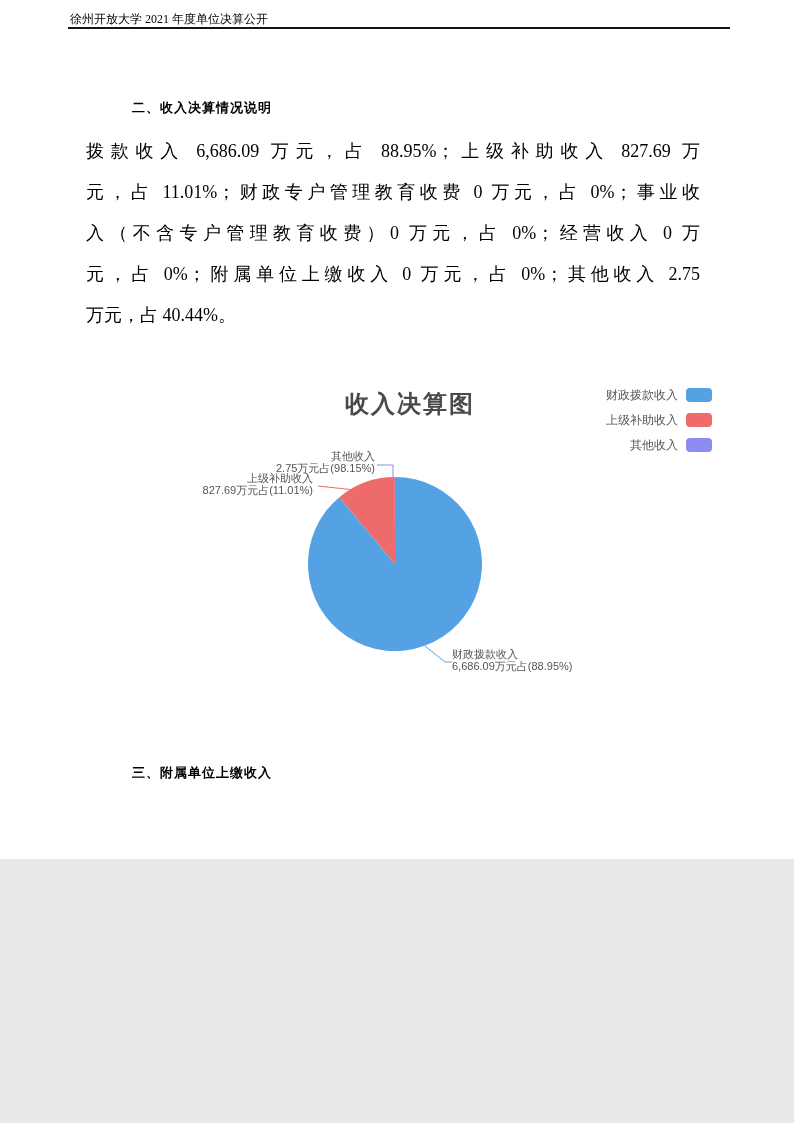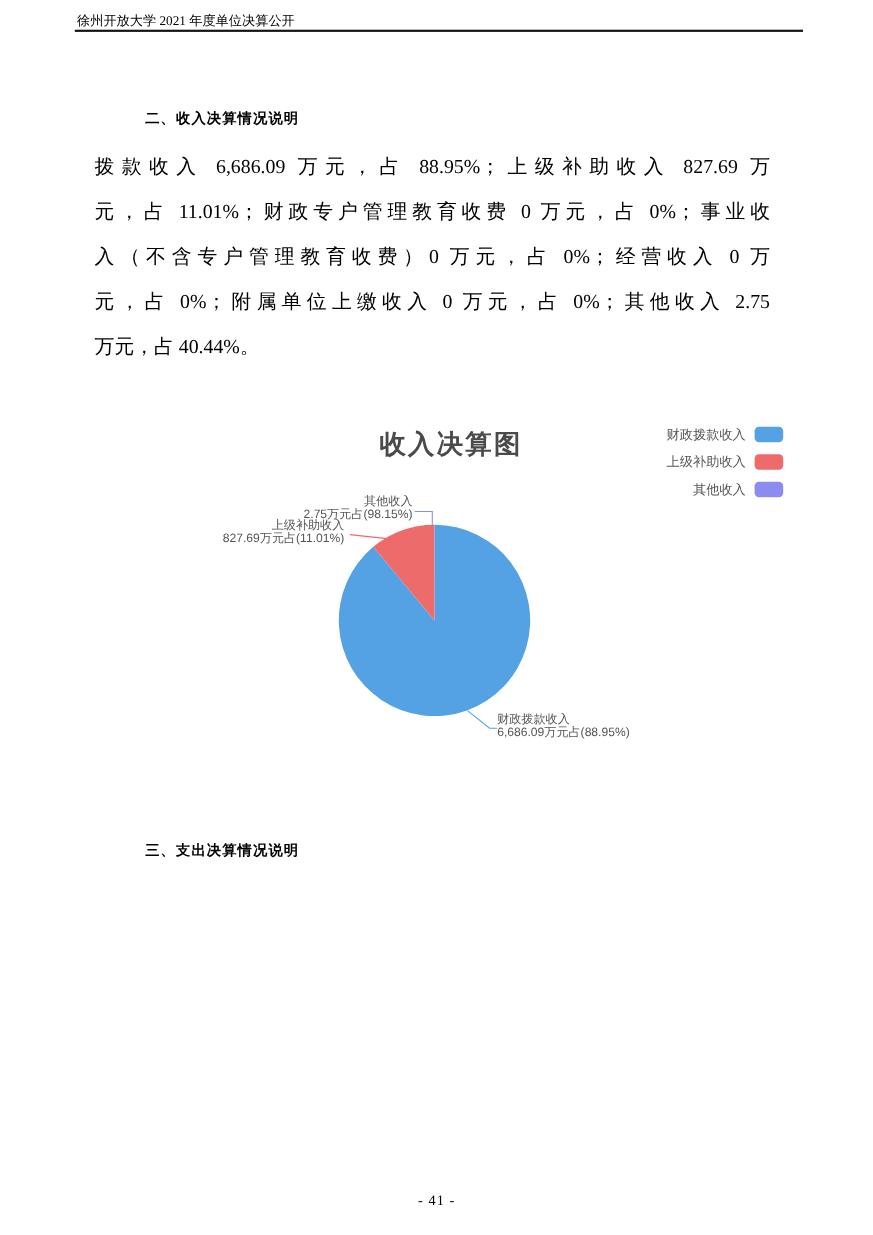--- a/index.html
+++ b/index.html
@@ -1,18 +1,18 @@
 <!DOCTYPE html>
 <html><head>
 <meta charset="utf-8">
 <style>
   html,body{margin:0;padding:0;background:#e8e8e8;}
   .page{
     position:relative;
-    width:794px;height:1123px;
+    width:794px;height:859px;
     margin:0 auto;
     background:#ffffff;
     overflow:hidden;
     font-family:"Liberation Serif","DejaVu Serif",serif;
     color:#000;
   }
   
   .doc-header{
     position:absolute;left:68px;top:12px;width:660px;
     font-size:12px;line-height:15px;
@@ -124,18 +124,18 @@
     <div class="callout right" id="callout-subsidy">
       <div>上级补助收入</div>
       <div>827.69万元占(11.01%)</div>
     </div>
     <div class="callout left" id="callout-fiscal">
       <div>财政拨款收入</div>
       <div>6,686.09万元占(88.95%)</div>
     </div>
   </div>
 
-  <h2 class="sec-heading" id="heading-expense">三、支出决算情况说明</h2>
+  <h2 class="sec-heading" id="heading-expense">三、附属单位上缴收入</h2>
 
 
   <div class="doc-footer">- 41 -</div>
 
 </div>
 
 </body></html>

